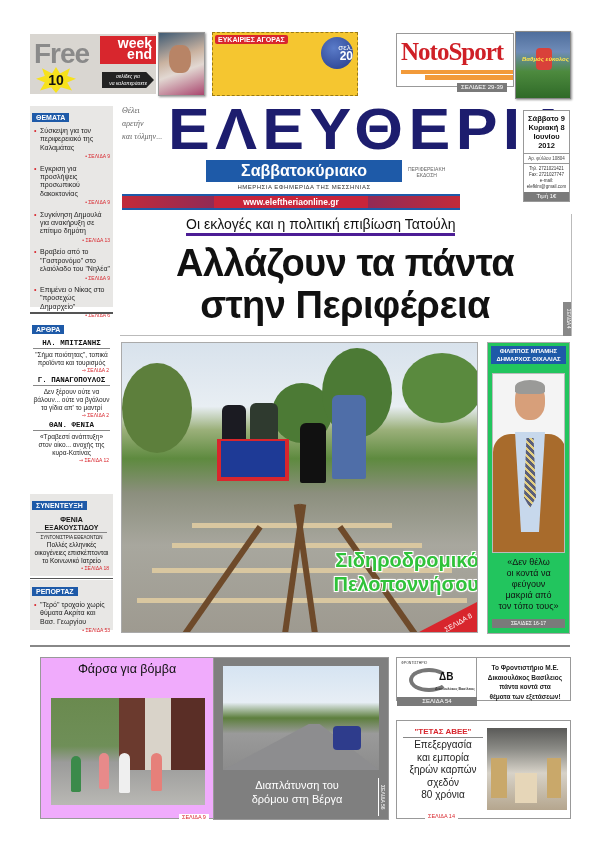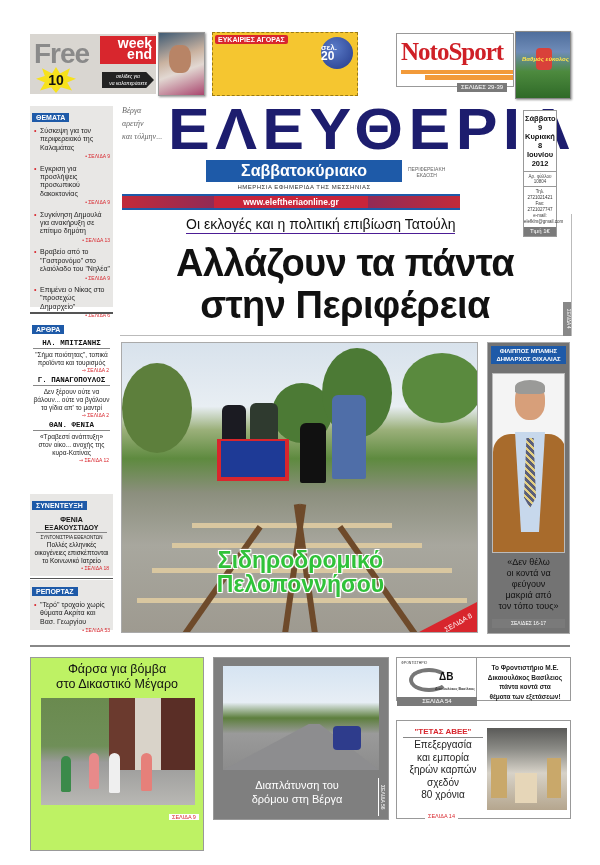--- a/index.html
+++ b/index.html
@@ -16,21 +16,21 @@
            clip-path: polygon(50% 0,60% 25%,85% 5%,78% 35%,100% 45%,78% 60%,90% 90%,62% 78%,50% 100%,38% 78%,10% 90%,22% 60%,0 45%,22% 35%,15% 5%,40% 25%);
            display:flex; align-items:center; justify-content:center; font-weight:bold; font-size:14px; color:#111; }
   .arrow-tag { position: absolute; left: 72px; top: 38px; width: 52px; height: 16px; background: #222; color: #fff; font-size: 5px; font-style: italic; line-height: 7px; text-align: center; padding-top: 1px;
                clip-path: polygon(0 0, 85% 0, 100% 50%, 85% 100%, 0 100%); }
   .mag-cover { left: 158px; top: 32px; width: 47px; height: 64px; background: linear-gradient(160deg,#3f5b74,#c9b2a0 40%,#e2d8d2 60%,#a9456e); border: 1px solid #999; box-shadow: 1px 1px 2px rgba(0,0,0,.4); }
   .mag-cover .face { position:absolute; left:10px; top:12px; width:22px; height:28px; border-radius: 40%; background:#b88466; }
 
   .promo-deals { left: 212px; top: 32px; width: 146px; height: 64px; background: #f5c630; border: 1px dashed #9b7a14; }
   .deals-tag { position: absolute; left: 2px; top: 2px; background: #d8262d; color: #fff; font-size: 7px; font-weight: bold; padding: 1px 3px; border-radius: 2px; }
   .deals-lines { position: absolute; left: 0; top: 12px; width: 125px; text-align: center; color: #c8201f; font-weight: bold; font-size: 11px; line-height: 16px; letter-spacing: 1px; }
-  .deals-badge { position: absolute; right: 4px; top: 4px; width: 32px; height: 32px; border-radius: 50%; background: radial-gradient(circle at 40% 35%, #5a7bc8, #243a8a); color: #fff; font-size: 8px; text-align: left; line-height: 9px; padding-top: 6px; font-weight: bold; }
+  .deals-badge { position: absolute; right: 4px; top: 4px; width: 32px; height: 32px; border-radius: 50%; background: radial-gradient(circle at 40% 35%, #5a7bc8, #243a8a); color: #fff; font-size: 8px; text-align: right; line-height: 9px; padding-top: 6px; font-weight: normal; }
   .deals-badge b { font-size: 12px; display:block; }
 
   .promo-noto { left: 396px; top: 33px; width: 118px; height: 54px; border: 1px solid #999; background: #fff; }
   .noto-logo { position: absolute; left: 4px; top: 4px; font-family: "Liberation Serif", serif; font-weight: bold; font-size: 25px; color: #cf1f26; letter-spacing: -1px; }
   .noto-bar { position: absolute; left: 4px; top: 36px; width: 112px; height: 4px; background: #f29a3a; }
   .noto-sub { position: absolute; left: 28px; top: 41px; width: 88px; height: 5px; background: #f29a3a; font-size: 3px; color:#333; }
   .noto-pages { left: 457px; top: 83px; width: 50px; height: 9px; background: #7a7a7a; color: #fff; font-size: 6px; text-align: center; line-height: 9px; }
   .noto-cover { left: 515px; top: 31px; width: 56px; height: 68px; background: linear-gradient(180deg,#4f6e9c 0%,#6f8cb8 30%,#4d8a3e 60%,#2f6a28 100%); border: 1px solid #888; box-shadow: 1px 1px 2px rgba(0,0,0,.4); }
   .noto-cover .cap { position:absolute; left:6px; top:24px; font-size:6px; font-weight:bold; font-style:italic; color:#ffe54a; }
   .noto-cover .player { position:absolute; left:20px; top:16px; width:16px; height:22px; background:#d9413a; border-radius:4px; }
@@ -55,61 +55,61 @@
 
   
   .motto { left: 122px; top: 104px; font-family: "Liberation Serif", serif; font-style: italic; font-size: 8px; line-height: 13px; color: #666; }
   .title-big { left: 168px; top: 98px; font-size: 58px; font-weight: bold; color: #1d1d6e; letter-spacing: 5px; line-height: 62px; transform: scaleX(1.08); transform-origin: left; }
   .weekend-banner { left: 206px; top: 160px; width: 196px; height: 22px; background: #1e5aa8; color: #fff; text-align: center; font-weight: bold; font-size: 16px; line-height: 22px; }
   .regional { left: 408px; top: 166px; font-size: 5px; color: #666; text-align: center; line-height: 6px; }
   .daily-line { left: 206px; top: 184px; width: 196px; font-size: 6px; color: #333; text-align: center; letter-spacing: 0.5px; }
   .web-bar { left: 122px; top: 194px; width: 338px; height: 16px; background: linear-gradient(90deg, #c22a3a 0%, #8d2a58 30%, #1e3a8c 45%, #1e3a8c 55%, #8d2a58 70%, #c22a3a 100%); border-top: 2px solid #1e5aa8; border-bottom: 2px solid #1e5aa8; }
   .web-bar-inner { position:absolute; left: 92px; top: 0; width: 154px; height: 12px; background: #c9243a; color: #fff; font-size: 8.5px; font-weight: bold; text-align: center; line-height: 12px; }
 
-  .date-box { left: 523px; top: 110px; width: 34px; border: 1px solid #999; background: #fff; }
+  .date-box { left: 523px; top: 110px; width: 47px; border: 1px solid #999; background: #fff; }
   .date-main { font-size: 7.5px; font-weight: bold; text-align: center; line-height: 9px; padding: 3px 1px; border-bottom: 1px solid #999; }
   .date-issue { font-size: 4.5px; text-align: center; padding: 2px 0; border-bottom: 1px solid #999; color: #444; }
   .date-contact { font-size: 4.5px; text-align: center; line-height: 6px; padding: 2px 0; color: #333; }
   .date-price { background: #7a7a7a; color: #fff; font-size: 6px; text-align: center; line-height: 9px; }
 
   
-  .kicker { left: 186px; top: 216px; font-size: 14px; color: #111; border-bottom: 1px solid #4c1d95; padding-bottom: 1px; }
+  .kicker { left: 186px; top: 216px; font-size: 14px; color: #111; border-bottom: 3px solid #4c1d95; padding-bottom: 1px; }
   .headline { left: 122px; top: 242px; width: 446px; text-align: center; font-size: 38px; font-weight: bold; line-height: 42px; color: #111; letter-spacing: -0.5px; }
   .hl-frame { left: 120px; top: 214px; width: 452px; height: 122px; border-right: 1px solid #bbb; border-bottom: 1px solid #bbb; }
   .side-page-tag { left: 563px; top: 302px; width: 8px; height: 34px; background: #888; color: #fff; font-size: 4.5px; writing-mode: vertical-rl; text-align: center; }
 
   
   .main-photo { left: 121px; top: 342px; width: 357px; height: 291px; overflow: hidden; border: 1px solid #aaa;
     background:
       linear-gradient(180deg, #d8e2ec 0%, #e8eef3 22%, #9bb07a 30%, #5e8a3f 40%, #8c8f7e 52%, #a8a79e 70%, #9e9a90 100%); }
   .tree { position:absolute; border-radius: 50%; background: #4c7a35; }
   .rail { position:absolute; background: #6e4a2a; transform-origin: bottom; }
   .sleeper { position:absolute; height:5px; background:#d9c7a0; }
   .person { position:absolute; border-radius: 6px 6px 2px 2px; }
   .cart-red { position:absolute; left:95px; top:96px; width:72px; height:42px; background:#1e3a96; border: 4px solid #d8262d; border-top-width: 2px; }
-  .photo-caption { position:absolute; left: 0; top: 205px; width: 357px; text-align: center; font-size: 23px; font-weight: bold; line-height: 24px; color: #30c23a; text-shadow: -1px -1px 0 #fff, 1px -1px 0 #fff, -1px 1px 0 #fff, 1px 1px 0 #fff, 0 0 3px #fff; }
+  .photo-caption { position:absolute; left: 0; top: 205px; width: 357px; text-align: right; font-size: 20px; font-weight: bold; line-height: 24px; color: #30c23a; text-shadow: -1px -1px 0 #fff, 1px -1px 0 #fff, -1px 1px 0 #fff, 1px 1px 0 #fff, 0 0 3px #fff; }
   .corner-page { position:absolute; right: 0; bottom: 0; width: 58px; height: 30px; background: #d8262d; clip-path: polygon(100% 0, 100% 100%, 0 100%); }
   .corner-text { position:absolute; right: 4px; bottom: 6px; color:#fff; font-size: 7px; transform: rotate(-30deg); }
 
   
-  .mayor-box { left: 487px; top: 342px; width: 83px; height: 292px; border: 1px solid #aaa; background:#737373; }
+  .mayor-box { left: 487px; top: 342px; width: 83px; height: 292px; border: 1px solid #aaa; background:#22c55e; }
   .mayor-head { margin: 3px 3px 0; background: #1e5aa8; color: #fff; text-align: center; font-size: 6px; font-weight: bold; line-height: 8px; padding: 1px 0; }
   .mayor-photo { position:absolute; left: 4px; top: 30px; width: 73px; height: 180px; background: #f4f4f4; border: 1px solid #bbb; overflow: hidden; }
   .mayor-head-shape { position:absolute; left: 22px; top: 8px; width: 30px; height: 38px; border-radius: 45%; background: #d79f7a; }
   .mayor-hair { position:absolute; left: 22px; top: 6px; width: 30px; height: 14px; border-radius: 50% 50% 20% 20%; background: #9a9a98; }
   .mayor-jacket { position:absolute; left: 0; top: 60px; width: 73px; height: 120px; background: #a86b2c; border-radius: 18px 18px 0 0; }
   .mayor-shirt { position:absolute; left: 22px; top: 58px; width: 30px; height: 100px; background: #c7d8ec; clip-path: polygon(0 0,100% 0,80% 100%,20% 100%); }
   .mayor-tie { position:absolute; left: 31px; top: 64px; width: 12px; height: 70px; background: repeating-linear-gradient(45deg,#5a5f7a 0 3px,#e3cf82 3px 5px); clip-path: polygon(20% 0,80% 0,100% 85%,50% 100%,0 85%); }
   .mayor-quote { position:absolute; left: 2px; top: 214px; width: 77px; text-align: center; font-size: 9px; line-height: 11px; color:#111; }
   .mayor-pages { position:absolute; left: 4px; top: 276px; width: 73px; height: 9px; background:#7a7a7a; color:#fff; font-size: 5px; text-align:center; line-height:9px; }
 
   .page-rule { left: 30px; top: 645px; width: 540px; height: 2px; background: #888; }
 
   
-  .bot1 { left: 30px; top: 657px; width: 174px; height: 194px; border: 1px solid #999; background:#bef264; }
+  .bot1 { left: 40px; top: 657px; width: 174px; height: 162px; border: 1px solid #999; background:#f0abfc; }
   .bot1-title { text-align:center; font-size: 12.5px; line-height: 15px; margin-top: 4px; }
   .bot1-photo { position:absolute; left: 10px; top: 40px; width: 154px; height: 107px; overflow:hidden;
     background: linear-gradient(180deg,#6a8a4f 0%,#6f8f58 45%,#9b9b9a 60%,#b9b8b4 100%); }
   .bot1-building { position:absolute; left: 68px; top: 0; width: 86px; height: 72px; background: linear-gradient(90deg,#6b3a2e 0 30%,#d9d3c9 30% 60%,#5a2e26 60%); }
   .bot-pg { position:absolute; background:#fff; color:#d8262d; font-size: 5.5px; padding: 0 3px; }
 
   .bot2 { left: 213px; top: 657px; width: 176px; height: 163px; background: #7f7f7f; border:1px solid #999; }
   .bot2-photo { position:absolute; left: 9px; top: 8px; width: 156px; height: 104px; overflow:hidden;
     background: linear-gradient(180deg,#d6e4f2 0%,#e7eef5 35%,#5d7f3d 50%,#9a9a9a 65%,#8c8c8c 100%); }
   .road { position:absolute; left: 0; bottom: 0; width: 156px; height: 46px; background: #8d8d8f; clip-path: polygon(55% 0, 62% 0, 100% 100%, 0 100%); }
@@ -215,21 +215,21 @@
 <div class="side-rule" style="top:578px;height:1px;"></div>
 
 <div class="side-box" style="top:580px;height:50px;">
   <div class="side-head">ΡΕΠΟΡΤΑΖ</div>
   <ul class="side-list">
     <li><span>"Τερό" τροχαίο χωρίς θύματα Ακρίτα και Βασ. Γεωργίου</span><span class="pg">• ΣΕΛΙΔΑ 53</span></li>
   </ul>
 </div>
 
 <div class="abs motto">
-  <div>Βέργα</div>
+  <div>Θέλει</div>
   <div>αρετήν</div>
   <div>και τόλμην...</div>
 </div>
 <div class="abs title-big">ΕΛΕΥΘΕΡΙΑ</div>
 <div class="abs weekend-banner">Σαββατοκύριακο</div>
 <div class="abs regional">
   <div>ΠΕΡΙΦΕΡΕΙΑΚΗ</div>
   <div>ΕΚΔΟΣΗ</div>
 </div>
 <div class="abs daily-line">ΗΜΕΡΗΣΙΑ ΕΦΗΜΕΡΙΔΑ ΤΗΣ ΜΕΣΣΗΝΙΑΣ</div>
@@ -308,21 +308,20 @@
     <div>τον τόπο τους»</div>
   </div>
   <div class="mayor-pages">ΣΕΛΙΔΕΣ 16-17</div>
 </div>
 
 <div class="abs page-rule"></div>
 
 <div class="abs bot1">
   <div class="bot1-title">
     <div>Φάρσα για βόμβα</div>
-    <div>στο Δικαστικό Μέγαρο</div>
   </div>
   <div class="bot1-photo">
     <div class="bot1-building"></div>
     <div class="person" style="left:20px;top:58px;width:10px;height:36px;background:#3b8a4a;"></div>
     <div class="person" style="left:48px;top:55px;width:10px;height:36px;background:#e78a8a;"></div>
     <div class="person" style="left:68px;top:55px;width:11px;height:40px;background:#efefef;"></div>
     <div class="person" style="left:100px;top:55px;width:11px;height:38px;background:#e6807a;"></div>
   </div>
   <div class="bot-pg" style="left:138px;top:156px;">ΣΕΛΙΔΑ 9</div>
 </div>

